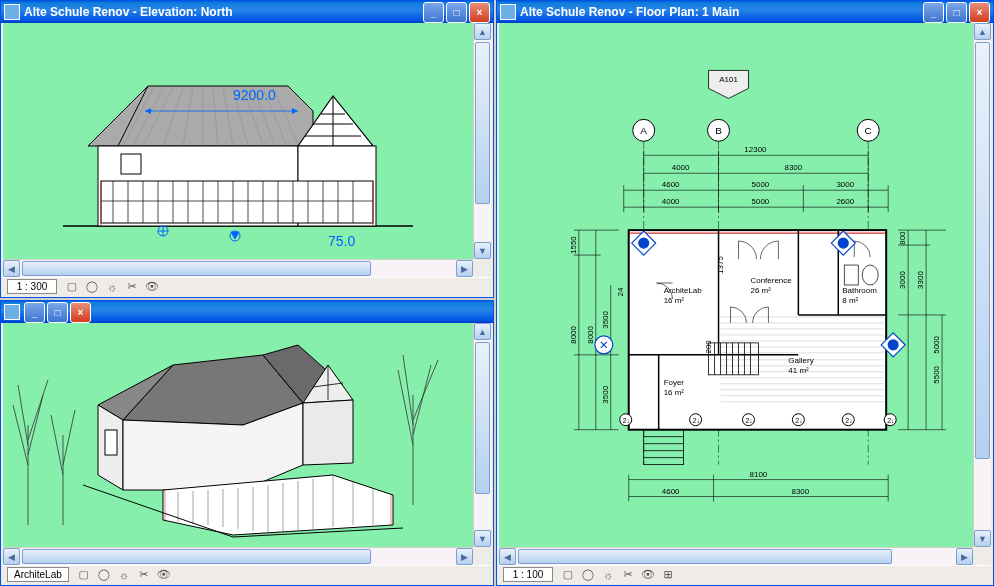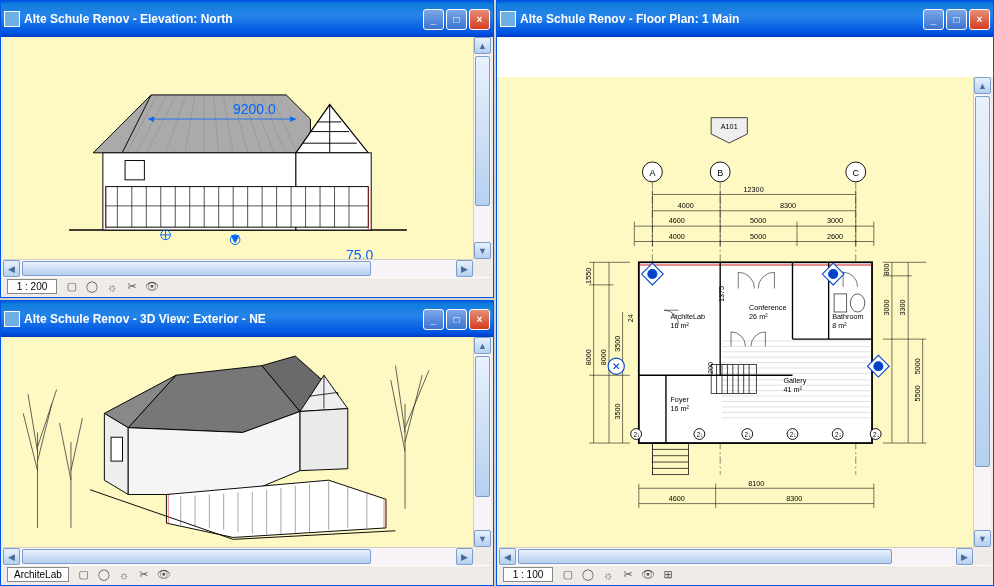--- a/index.html
+++ b/index.html
@@ -13,21 +13,21 @@
     position: relative;
   }
   .window {
     position: absolute;
     border: 1px solid #0054e3;
     background: #fff;
     display: flex;
     flex-direction: column;
   }
   .titlebar {
-    height: 36px;
+    height: 22px;
     background: linear-gradient(to bottom, #0058e6 0%, #0f7ddb 8%, #2684e8 40%, #0054e3 88%, #003bc5 100%);
     display: flex;
     align-items: center;
     padding: 0 3px;
     color: #fff;
     font-weight: bold;
     font-size: 12px;
   }
   .titlebar .app-icon {
     width: 16px; height: 16px; margin-right: 4px;
@@ -53,21 +53,21 @@
     background: #fff;
     overflow: hidden;
     border: 2px solid #efece7;
     border-top: none;
   }
   .viewport {
     position: absolute;
     left: 0; top: 0;
     right: 18px;
     bottom: 18px;
-    background: #fef9c3;
+    background: #86efac;
     overflow: hidden;
   }
   .viewport.has-statusbar { bottom: 36px; }
   .vscroll {
     position: absolute;
     right: 0; top: 0; bottom: 18px;
     width: 18px;
     background: #f1efe2;
     border-left: 1px solid #d4d0c8;
     display: flex; flex-direction: column;
@@ -220,21 +220,21 @@
           <circle cx="232" cy="210" r="5"></circle>
             <polygon points="228,206 236,206 232,213" fill="#0066ff"></polygon>
         </g>
 
         <g stroke="#c00" stroke-width="0.6">
           <line x1="98" y1="155" x2="98" y2="200"></line>
           <line x1="370" y1="155" x2="370" y2="200"></line>
         </g>
       </svg>
       <div class="dim-label" style="left:230px; top:64px;">9200.0</div>
-      <div class="dim-label" style="left:325px; top:210px;margin-left:18px;">75.0</div>
+      <div class="dim-label" style="left:325px; top:210px;">75.0</div>
     </div>
     <div class="vscroll has-statusbar">
       <div class="sb-btn">
           <span>▲</span>
         </div>
       <div class="sb-track">
           <div class="sb-thumb" style="top:2px;left:1px;right:1px;height:80%;"></div>
         </div>
       <div class="sb-btn">
           <span>▼</span>
@@ -246,36 +246,35 @@
         </div>
       <div class="sb-track">
           <div class="sb-thumb" style="left:2px;top:1px;bottom:1px;width:80%;"></div>
         </div>
       <div class="sb-btn">
           <span>▶</span>
         </div>
     </div>
     <div class="corner has-statusbar"></div>
     <div class="statusbar">
-      <div class="scale-box">1 : 200</div>
+      <div class="scale-box">1 : 300</div>
       <div class="status-icons">
         <div class="st-icon">▢</div>
         <div class="st-icon">◯</div>
         <div class="st-icon">☼</div>
         <div class="st-icon">✂</div>
         <div class="st-icon">👁</div>
       </div>
     </div>
   </div>
 </div>
 
 <div class="window" style="left:0; top:300px; width:494px; height:286px;">
   <div class="titlebar">
     <div class="app-icon"></div>
-    <div class="title-text">Alte Schule Renov - 3D View: Exterior - NE</div>
     <div class="window-controls">
       <div class="win-btn win-min">
           <span>_</span>
         </div>
       <div class="win-btn win-max">
           <span>□</span>
         </div>
       <div class="win-btn win-close">
           <span>×</span>
         </div>
@@ -371,21 +370,21 @@
         <div class="st-icon">▢</div>
         <div class="st-icon">◯</div>
         <div class="st-icon">☼</div>
         <div class="st-icon">✂</div>
         <div class="st-icon">👁</div>
       </div>
     </div>
   </div>
 </div>
 
-<div class="window" style="left:496px; top:0; width:498px; height:586px;gap:40px;">
+<div class="window" style="left:496px; top:0; width:498px; height:586px;">
   <div class="titlebar">
     <div class="app-icon"></div>
     <div class="title-text">Alte Schule Renov - Floor Plan: 1 Main</div>
     <div class="window-controls">
       <div class="win-btn win-min">
           <span>_</span>
         </div>
       <div class="win-btn win-max">
           <span>□</span>
         </div>

